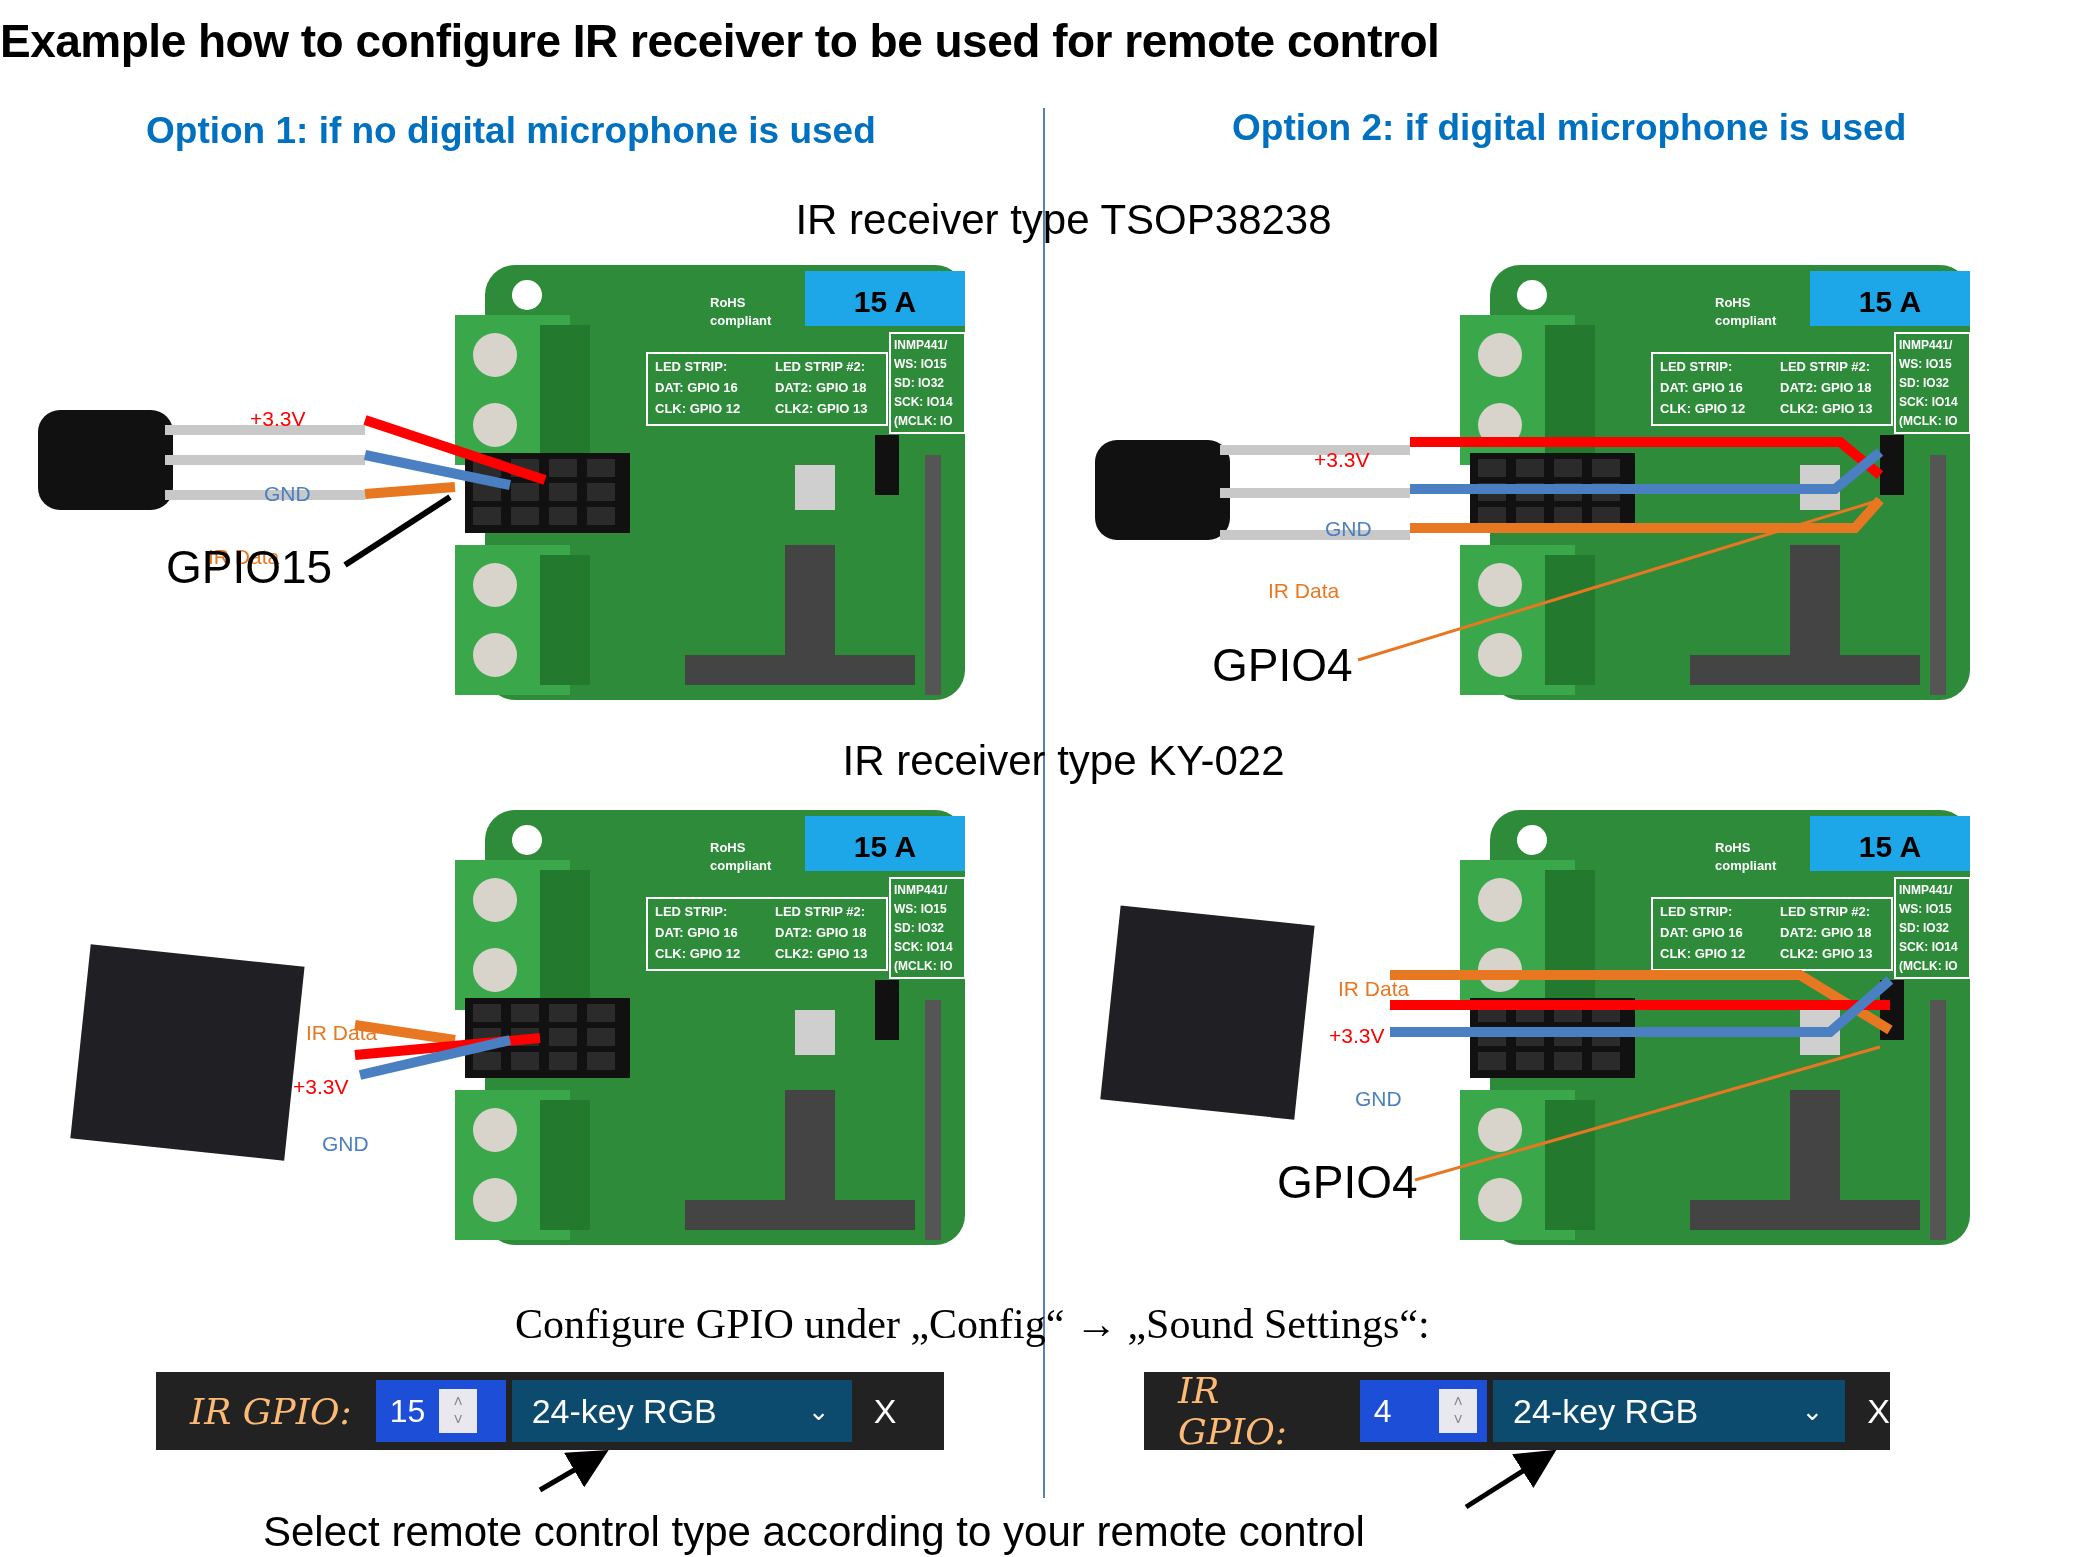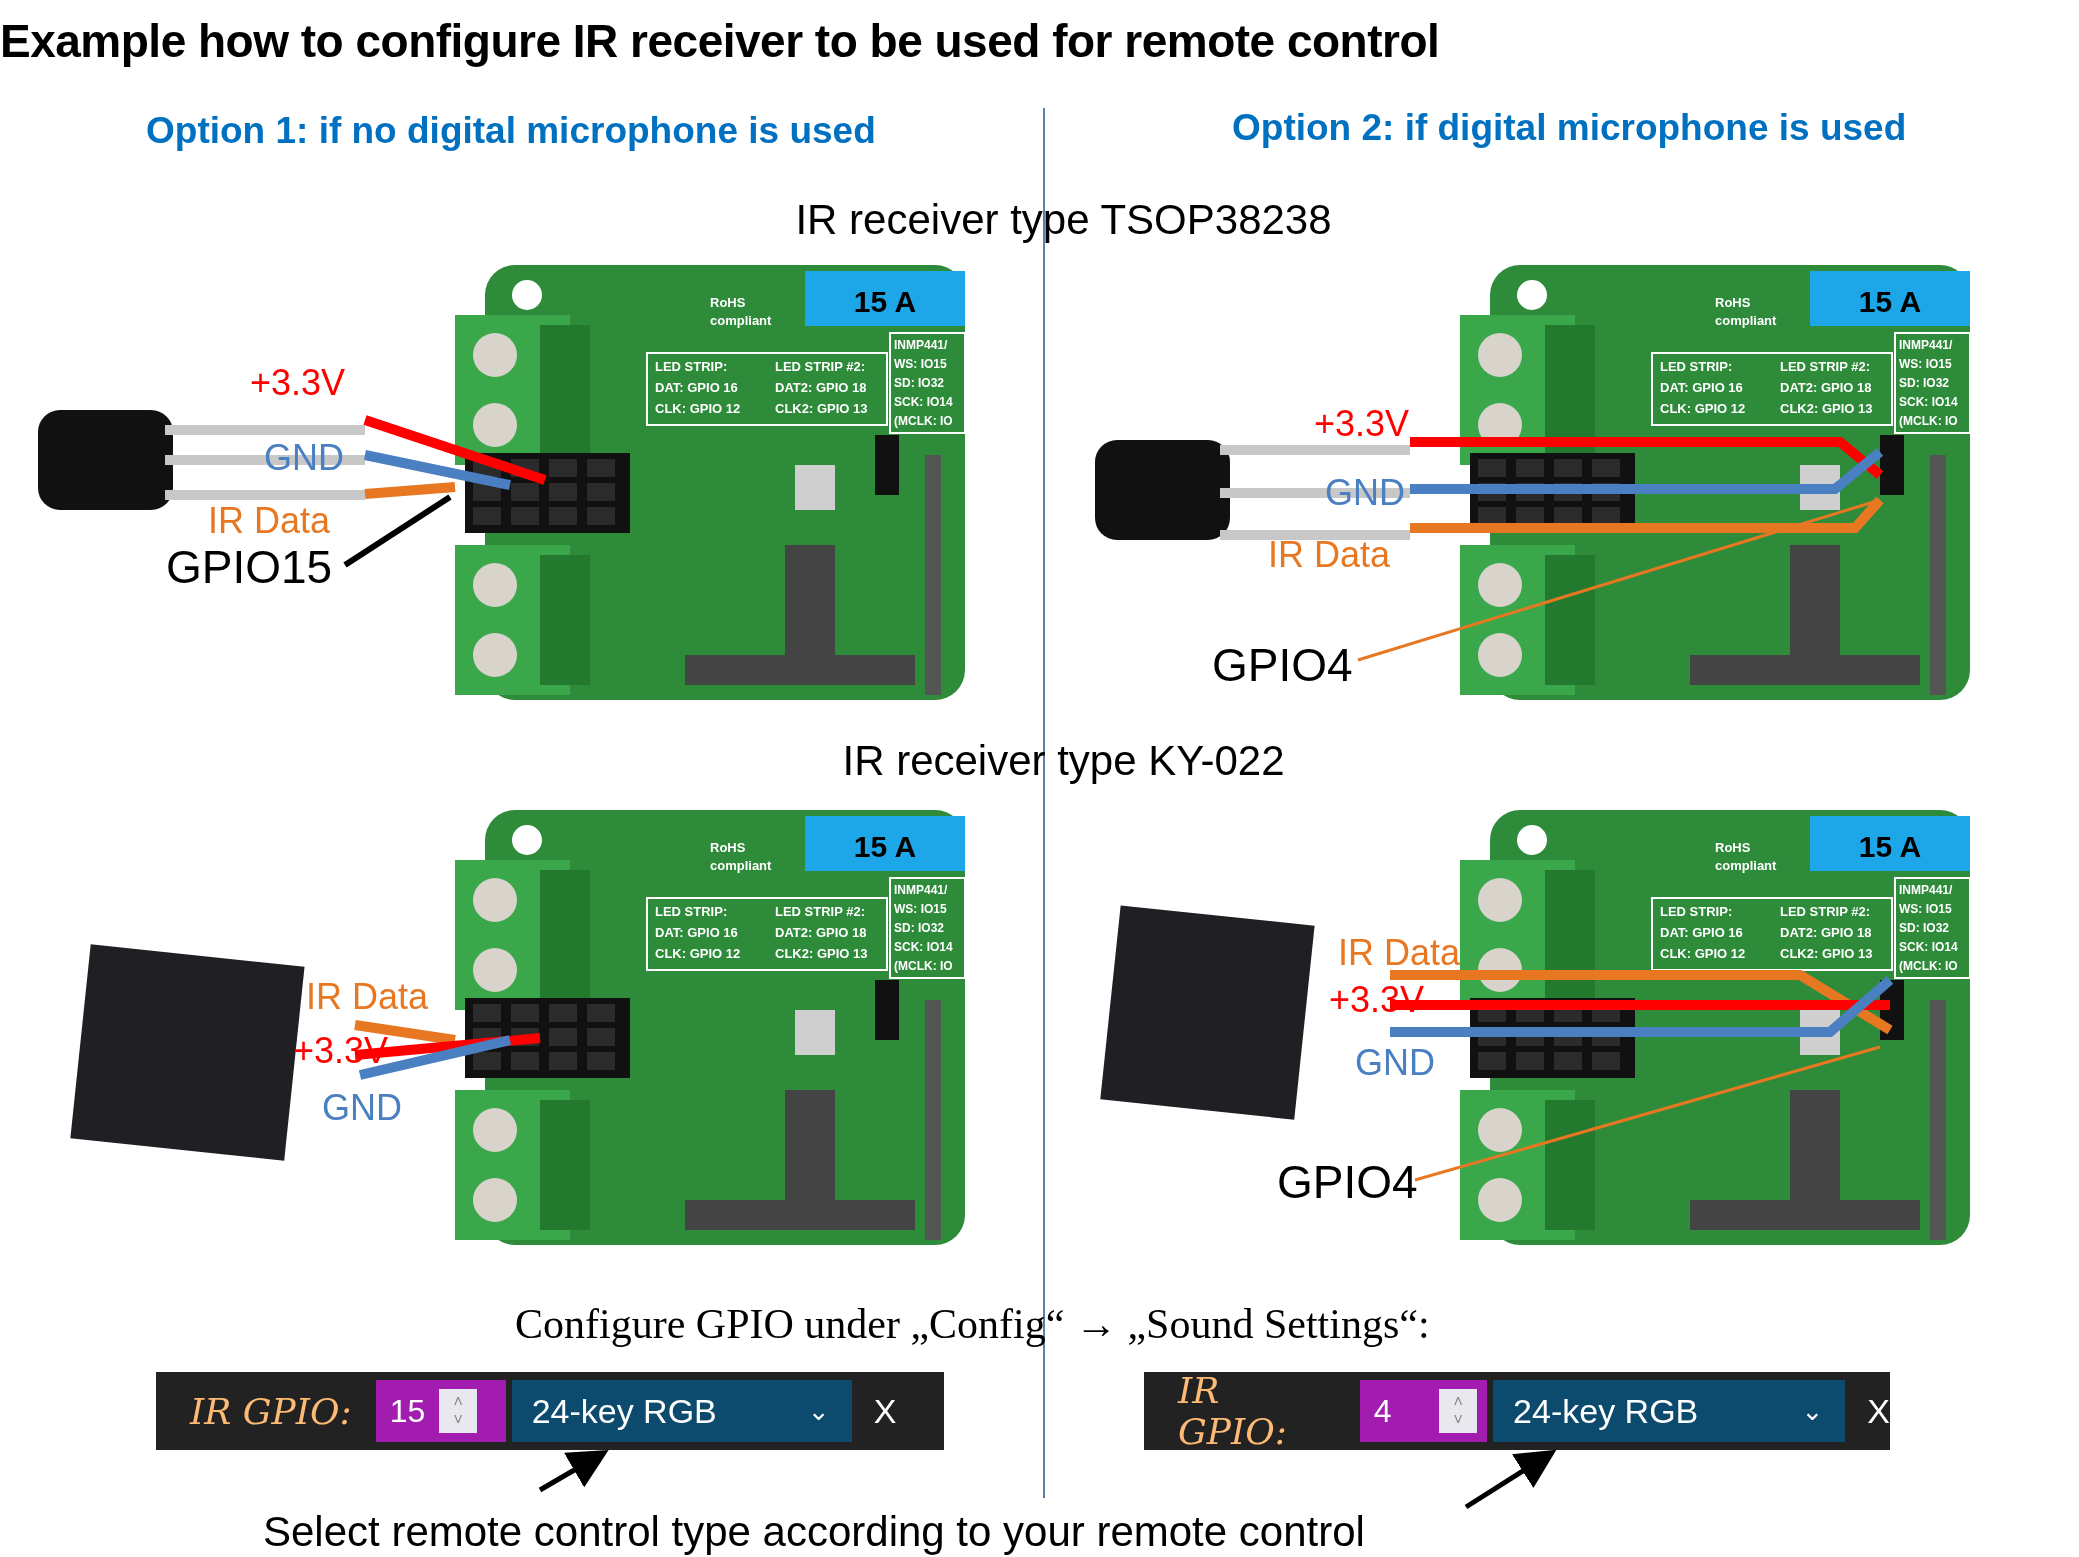--- a/index.html
+++ b/index.html
@@ -3,25 +3,25 @@
 <meta charset="utf-8">
 <style>
   html,body{margin:0;padding:0;background:#fff;}
   body{width:2079px;height:1557px;position:relative;overflow:hidden;font-family:"Liberation Sans","DejaVu Sans",sans-serif;}
   .abs{position:absolute;}
   .title{left:0;width:2079px;top:14px;text-align:left;font-weight:bold;font-size:46px;color:#000;letter-spacing:-0.5px;}
   .opt{font-weight:bold;font-size:37px;color:#0070c0;}
   .divider{left:1043px;top:108px;width:2px;height:1390px;background:#5b7fae;}
   .section{font-size:42px;color:#000;text-align:center;padding-left:24px;}
   svg{position:absolute;left:0;top:0;}
-  .lbl{font-size:36px;}
+  .lbl{font-size:21px;margin-top:45px;}
   .gpio-big{font-size:46px;color:#000;}
   .panel{background:#222;height:78px;display:flex;align-items:center;padding-left:34px;box-sizing:border-box;}
   .panel .plabel{color:#fdba74;font-family:"DejaVu Serif",serif;font-size:36px;margin-right:24px;font-style:italic;}
-  .num{background:#a21caf;height:62px;display:flex;align-items:center;padding:0 10px 0 14px;color:#fff;font-size:32px;box-sizing:border-box;}
+  .num{background:#1d4ed8;height:62px;display:flex;align-items:center;padding:0 10px 0 14px;color:#fff;font-size:32px;box-sizing:border-box;}
   .spin{width:38px;height:44px;background:#e8e8ee;margin-left:14px;display:flex;flex-direction:column;align-items:center;justify-content:center;color:#888;font-size:16px;line-height:18px;}
   .sel{background:#0c4a6e;height:62px;display:flex;align-items:center;justify-content:space-between;padding:0 22px 0 20px;color:#fff;font-size:34px;margin-left:6px;box-sizing:border-box;}
   .sel .chev{font-size:26px;color:#fff;}
   .close{color:#fff;font-size:34px;margin-left:22px;}
   .foot{font-size:42px;color:#000;}
 </style>
 </head>
 <body>
 
 <div class="abs title">Example how to configure IR receiver to be used for remote control</div>

